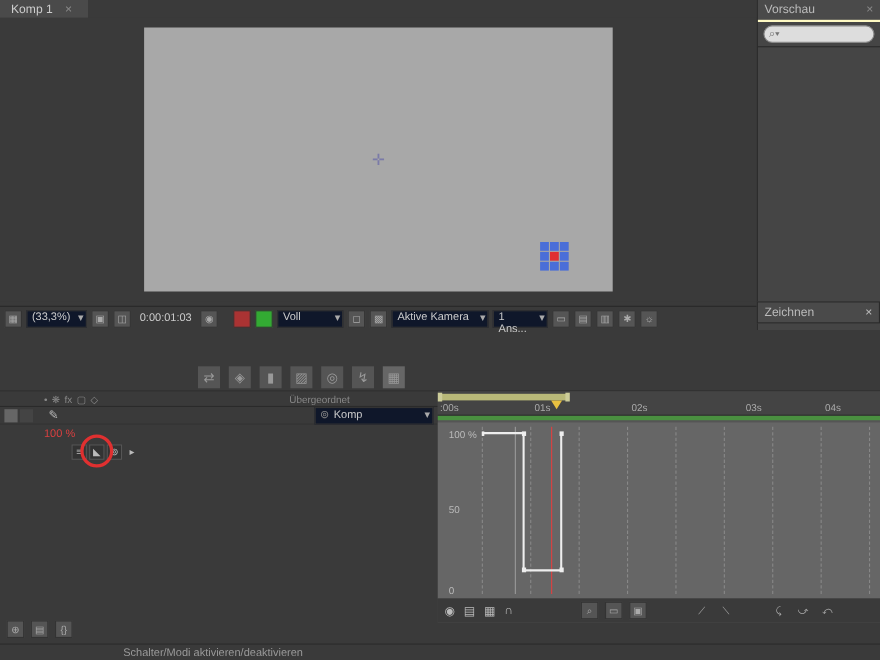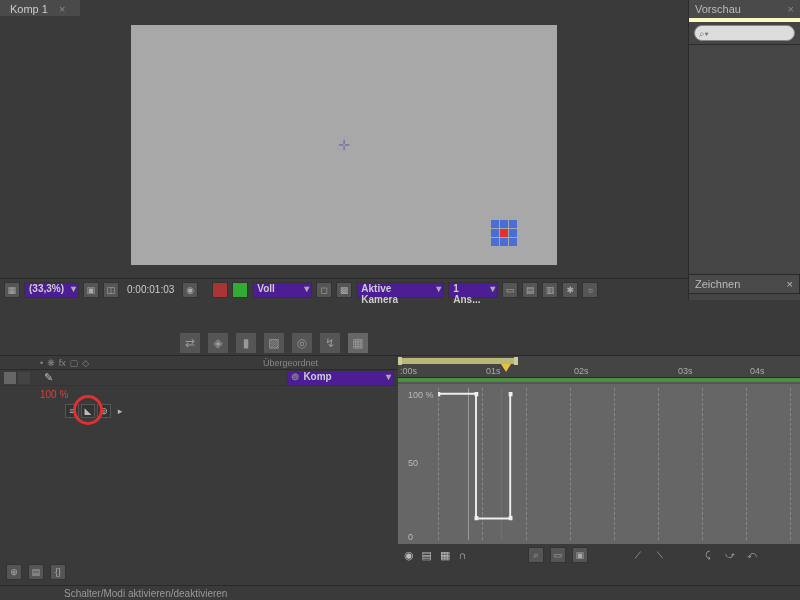--- a/index.html
+++ b/index.html
@@ -13,31 +13,31 @@
 .viewer { position: absolute; top: 16px; left: 0; width: 688px; height: 258px; background: #3a3a3a; display: flex; align-items: center; justify-content: center; }
 .canvas { width: 426px; height: 240px; background: #a8a8a8; position: relative; }
 .anchor { position: absolute; left: 213px; top: 120px; transform: translate(-50%,-50%); color: #7a7aa8; font-size: 14px; }
 .shape { position: absolute; left: 360px; top: 195px; width: 26px; height: 26px; }
 .shape .grid { display: grid; grid-template-columns: repeat(3,8px); grid-template-rows: repeat(3,8px); gap:1px; }
 .shape .cell { background:#4a6ed8; }
 .shape .cell.center { background:#e03030; }
 
 
 .right { position: absolute; right: 0; top: 0; width: 112px; height: 300px; background: #454545; border-left:1px solid #2a2a2a; }
-.panel-tab { background:#4a4a4a; padding:3px 6px; font-size:11px; border-bottom:4px solid #fef9c3; }
+.panel-tab { background:#4a4a4a; padding:3px 6px; font-size:11px; border-bottom:2px solid #fef9c3; }
 .panel-tab .x { float:right; color:#888; }
 .search-row { padding:3px 5px; border-bottom:1px solid #2a2a2a; }
 .search { width:100%; height:16px; background:#ddd; border:1px solid #888; border-radius:8px; font-size:10px; padding-left:4px; color:#666; }
 .tree { padding:2px 0; }
 .tree-item { padding:2px 4px; font-size:10px; color:#ccc; white-space:nowrap; overflow:hidden; cursor:pointer; }
 .tree-item::before { content:"▸ "; color:#888; }
 
 
 .comp-bar { position:absolute; top:278px; left:0; width:688px; height:22px; background:#3a3a3a; border-top:1px solid #2a2a2a; display:flex; align-items:center; gap:4px; padding:0 4px; }
-.ddl { background:#4c1d95; border:1px solid #333; color:#ccc; font-size:10px; height:16px; padding:0 14px 0 4px; position:relative; cursor:pointer;font-weight:bold; }
+.ddl { background:#0f172a; border:1px solid #333; color:#ccc; font-size:10px; height:16px; padding:0 14px 0 4px; position:relative; cursor:pointer; }
 .ddl::after { content:"▾"; position:absolute; right:2px; top:0; color:#aaa; }
 .icon-btn { width:16px; height:16px; background:#555; border:1px solid #333; cursor:pointer; display:inline-flex; align-items:center; justify-content:center; font-size:9px; color:#aaa; }
 .timecode { color:#ccc; font-size:10px; padding:0 4px; }
 
 
 .draw-tab { position:absolute; top:274px; right:0; width:112px; background:#4a4a4a; padding:3px 6px; font-size:11px; border:1px solid #2a2a2a; }
 
 
 .timeline { position:absolute; top:330px; left:0; width:800px; height:255px; background:#3a3a3a; }
 .tl-toolbar { height:26px; border-bottom:1px solid #2a2a2a; display:flex; align-items:center; padding-left:180px; gap:8px; }
@@ -78,21 +78,21 @@
 .curve svg { width:100%; height:100%; }
 .playhead-line { position:absolute; top:0; bottom:0; left:63px; width:1px; background:#e04040; }
 .eval-marker { position:absolute; top:0; bottom:0; left:30px; width:1px; background:#999; }
 
 
 .bottom-icons { position:absolute; bottom:4px; left:0; height:18px; display:flex; align-items:center; gap:6px; padding-left:6px; }
 .graph-bottom-icons { position:absolute; bottom:0; left:0; right:0; height:22px; background:#3a3a3a; display:flex; align-items:center; gap:6px; padding-left:130px; }
 .cursor-arrow { position:absolute; left:107px; top:27px; font-size:14px; color:#fff; pointer-events:none; }
 
 
-.footer { position:absolute; bottom:0; left:0; width:800px; height:15px; background:#3a3a3a; border-top:1px solid #2a2a2a; font-size:10px; color:#999; padding-left:64px; line-height:15px; }
+.footer { position:absolute; bottom:0; left:0; width:800px; height:15px; background:#3a3a3a; border-top:1px solid #2a2a2a; font-size:10px; color:#999; padding-left:112px; line-height:15px; }
 </style>
 </head>
 <body>
 
 <div class="comp-tab">
   <span>Komp 1</span>
   <span class="x">×</span>
 </div>
 
 <div class="viewer">

